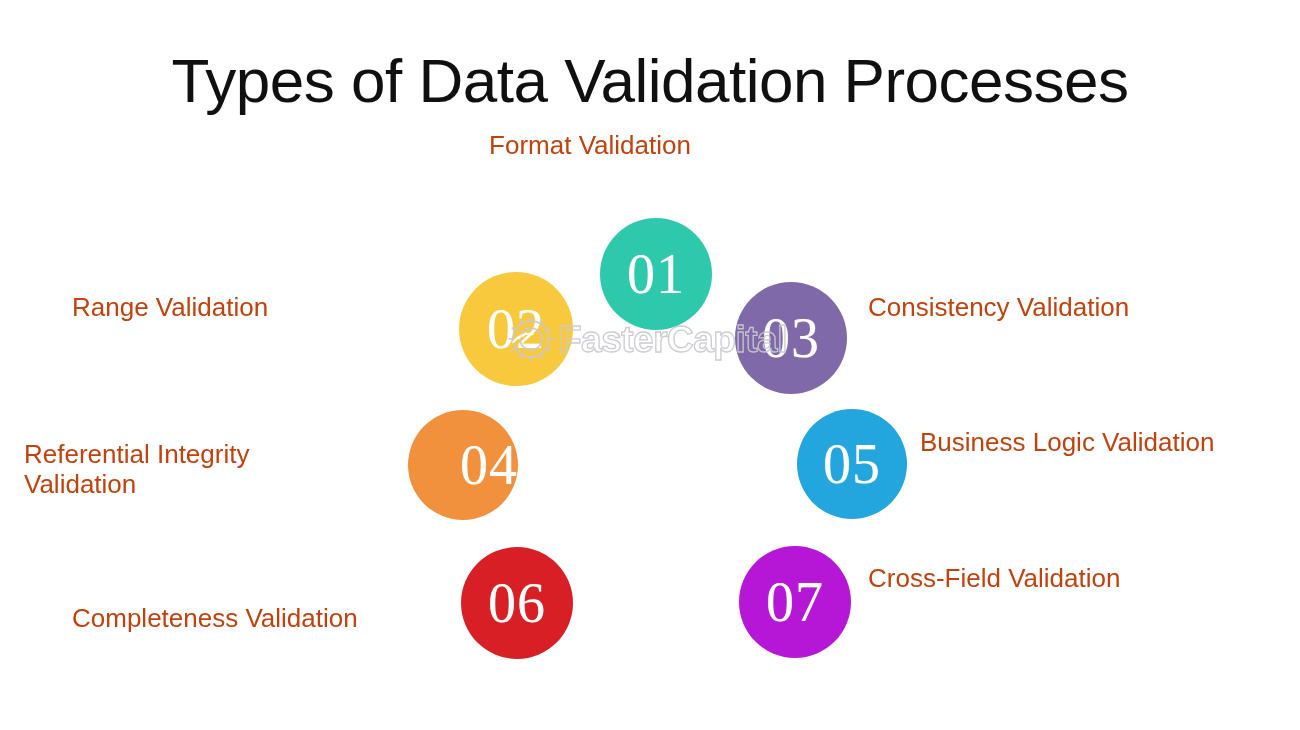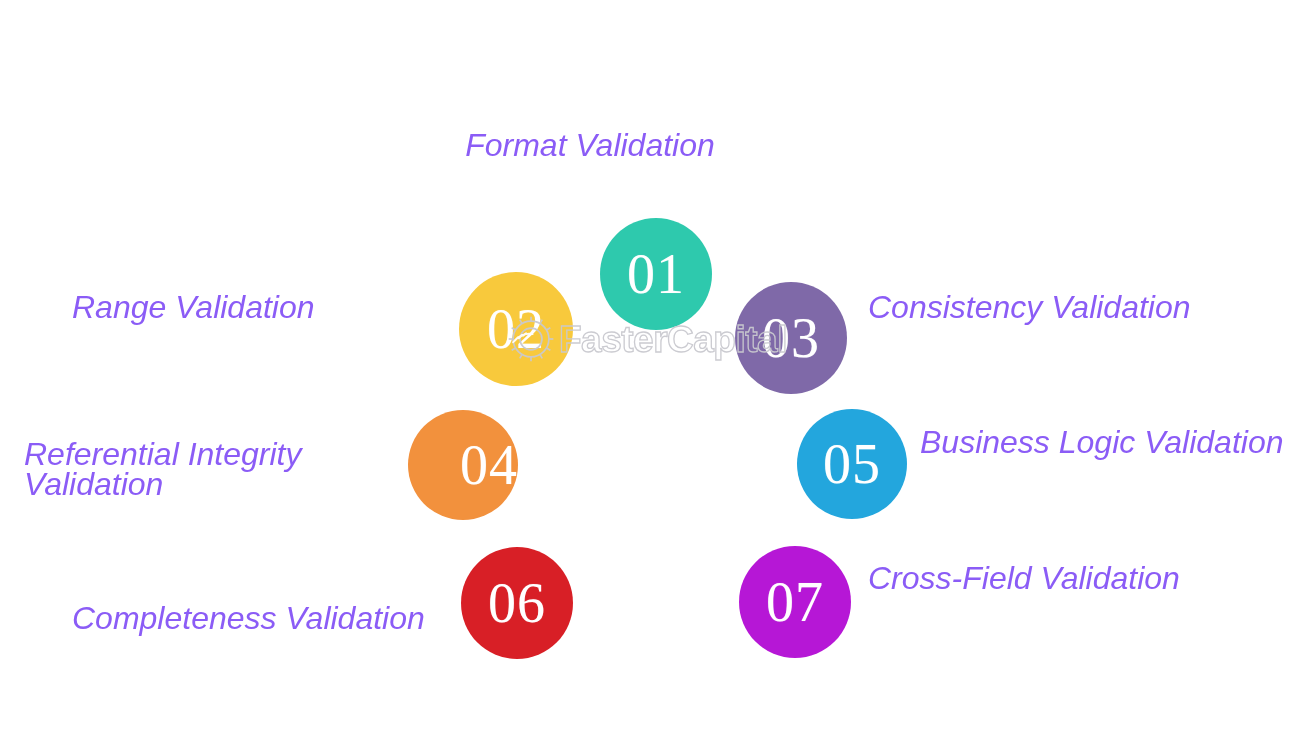--- a/index.html
+++ b/index.html
@@ -51,26 +51,25 @@
     line-height: 1;
     letter-spacing: 1px;
     user-select: none;
     text-shadow: 0 0 1px rgba(255,255,255,0.35);
   }
 
   
   .node-label {
     position: absolute;
     font-family: "Liberation Sans", sans-serif;
-    font-size: 32px;
+    font-size: 26px;
     font-weight: 400;
-    color: #8b5cf6;
+    color: #c2410c;
     line-height: 30px;
     white-space: pre-line;
-    font-style: italic;
   }
   .label-left  { text-align: left; }
   .label-right { text-align: left; }
   .label-top   { text-align: center; }
 
   
   #watermark {
     position: absolute;
     left: 505px;
     top: 310px;
@@ -97,20 +96,21 @@
     text-stroke: 1.3px #c9c9cf;
     line-height: 1;
     white-space: nowrap;
   }
 </style>
 </head>
 <body>
 
 <div id="canvas">
 
+  <h1 id="page-title">Types of Data Validation Processes</h1>
 
   <div id="nodes-layer">
       <div class="node-circle" style="left: 600px; top: 218px; width: 112px; height: 112px; background: rgb(46, 201, 173);">
         <span class="node-number">01</span>
       </div>
       <div class="node-label label-top" style="left: 430px; top: 130px; width: 320px;">Format Validation</div>
       <div class="node-circle" style="left: 459px; top: 272px; width: 114px; height: 114px; background: rgb(248, 201, 60);">
         <span class="node-number">02</span>
       </div>
       <div class="node-label label-left" style="left: 72px; top: 292px; width: 330px;">Range Validation</div>

